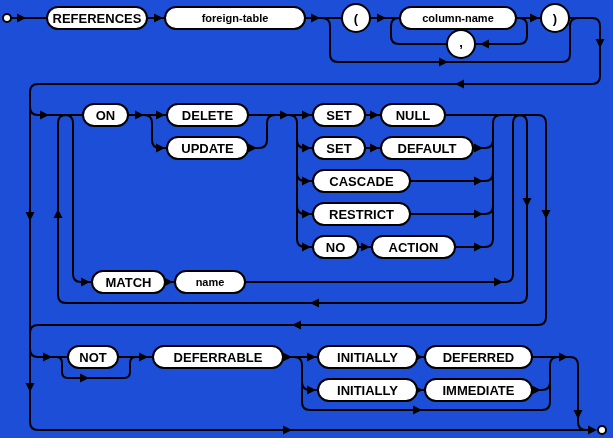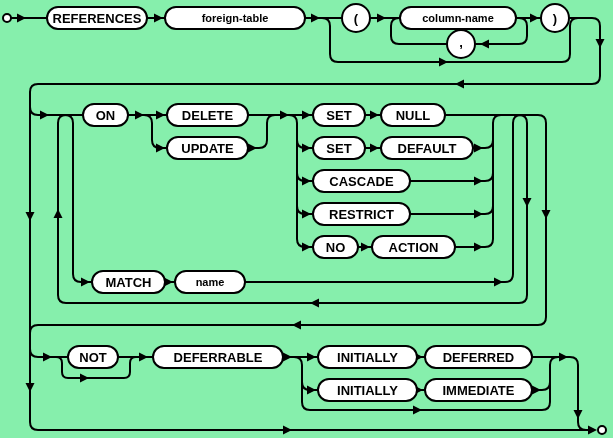--- a/index.html
+++ b/index.html
@@ -1,16 +1,16 @@
 <!DOCTYPE html>
 <html><head>
 <meta charset="utf-8">
 <style>
   html,body{margin:0;padding:0;background:#ffffff;}
-  .stage{position:relative;width:613px;height:438px;background:#86efac;overflow:hidden;}
+  .stage{position:relative;width:613px;height:438px;background:#1d4ed8;overflow:hidden;}
   svg{display:block;}
   .wire{stroke:#000;stroke-width:2;fill:none;}
   .bubble{stroke:#000;stroke-width:2;fill:#fff;}
   .kw{font-family:"Liberation Sans",sans-serif;font-weight:bold;font-size:13px;fill:#000;text-anchor:middle;}
   .nt{font-family:"Liberation Sans",sans-serif;font-weight:bold;font-size:11px;fill:#000;text-anchor:middle;}
   .pn{font-family:"Liberation Sans",sans-serif;font-weight:bold;font-size:13px;fill:#000;text-anchor:middle;}
   .ah{fill:#000;stroke:none;}
 </style>
 </head>
 <body>

